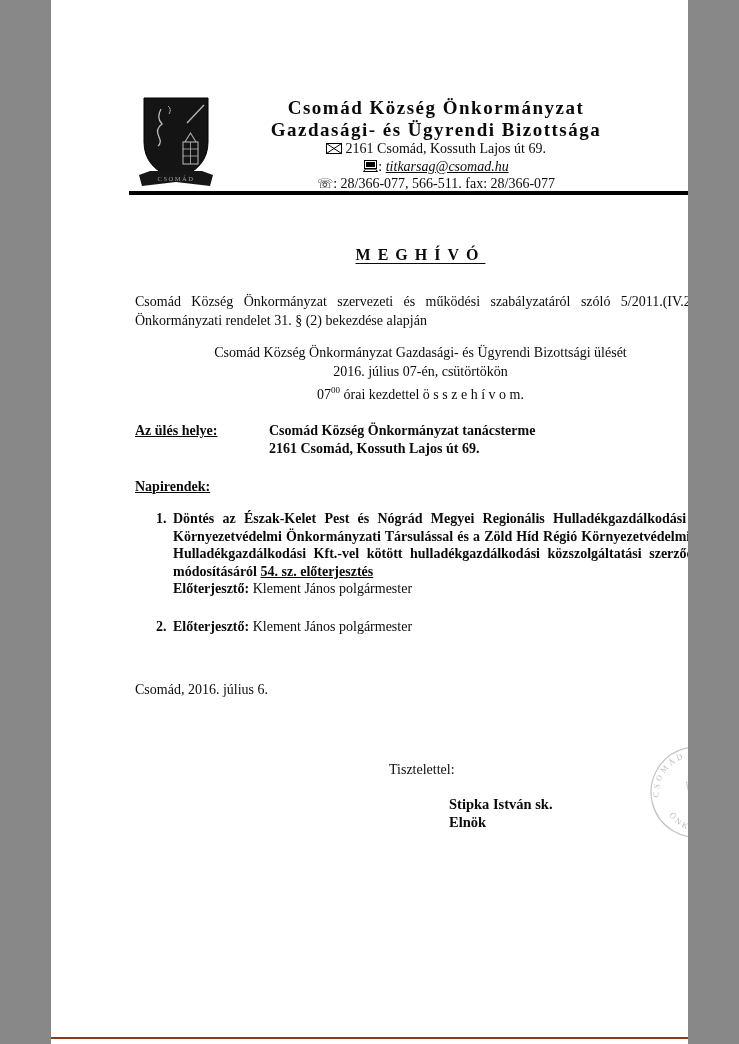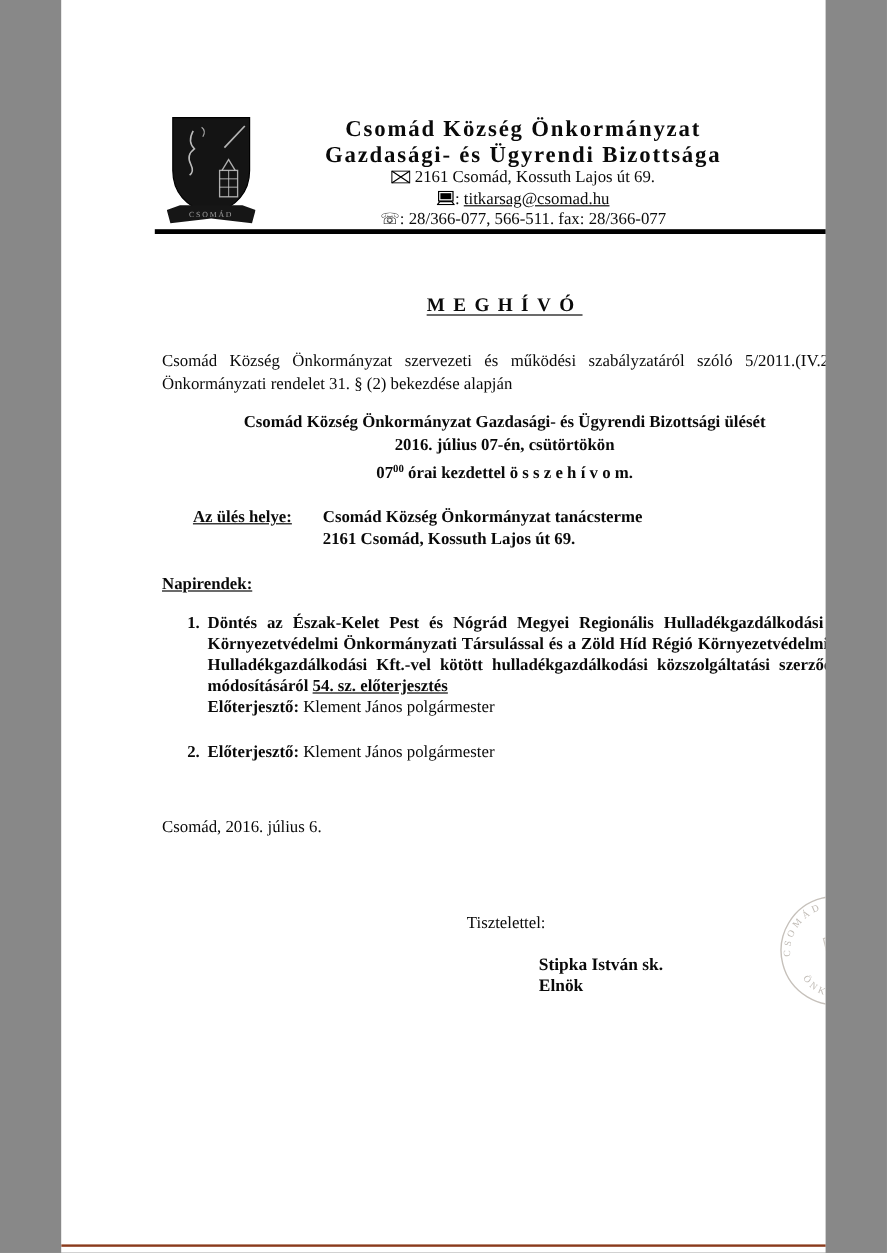--- a/index.html
+++ b/index.html
@@ -6,33 +6,33 @@
   .page {
     position:relative; width:637px; height:1044px; margin:0 auto;
     background:#ffffff; overflow:hidden;
     font-family:"Liberation Serif","DejaVu Serif",serif; color:#0a0a0a;
   }
   
   .logo { position:absolute; left:88px; top:96px; }
   .header-text { position:absolute; left:115px; top:97px; width:540px; text-align:center; }
   .org-line { font-weight:bold; font-size:19px; line-height:22px; letter-spacing:1.5px; }
   .contact-line { font-size:14px; line-height:16.5px; }
-  .contact-line .email { text-decoration:underline; }
+  .contact-line .email { text-decoration:underline;font-style:italic; }
   .icon-font { font-family:"DejaVu Sans",sans-serif; font-size:13px; }
   .icon-svg { vertical-align:-1px; }
   .header-rule { position:absolute; left:78px; top:191px; width:582px; height:4px; background:#000; }
   
   .body { position:absolute; left:84px; top:238px; width:571px; font-size:14px; line-height:18px; }
   .doc-title { text-align:center; font-weight:bold; font-size:16px; letter-spacing:7px;
                text-decoration:underline; text-underline-offset:3px; margin-top:8px; }
   .intro { margin-top:28px; text-align:justify; line-height:19px; }
-  .convene { text-align:center; font-weight:bold; line-height:18.5px; }
+  .convene { text-align:center; font-weight:normal; line-height:18.5px; }
   .convene sup { font-size:9px; }
   .venue { margin-top:18px; display:flex; font-weight:bold; line-height:18px; }
-  .venue-label { width:134px; text-decoration:underline; flex:none;text-align:center; }
+  .venue-label { width:134px; text-decoration:underline; flex:none; }
   .agenda-heading { margin-top:20px; font-weight:bold; text-decoration:underline; }
   .agenda-item { display:flex; }
   .agenda-item.first { margin-top:14px; }
   .agenda-item.second { margin-top:20px; }
   .item-number { flex:none; width:17px; margin-left:21px; font-weight:bold; line-height:17.5px; }
   .item-body { flex:1; }
   .item-text { font-weight:bold; text-align:justify; line-height:17.5px; }
   .item-ref { text-decoration:underline; }
   .presenter { line-height:17.5px; }
   .presenter .plabel { font-weight:bold; }

